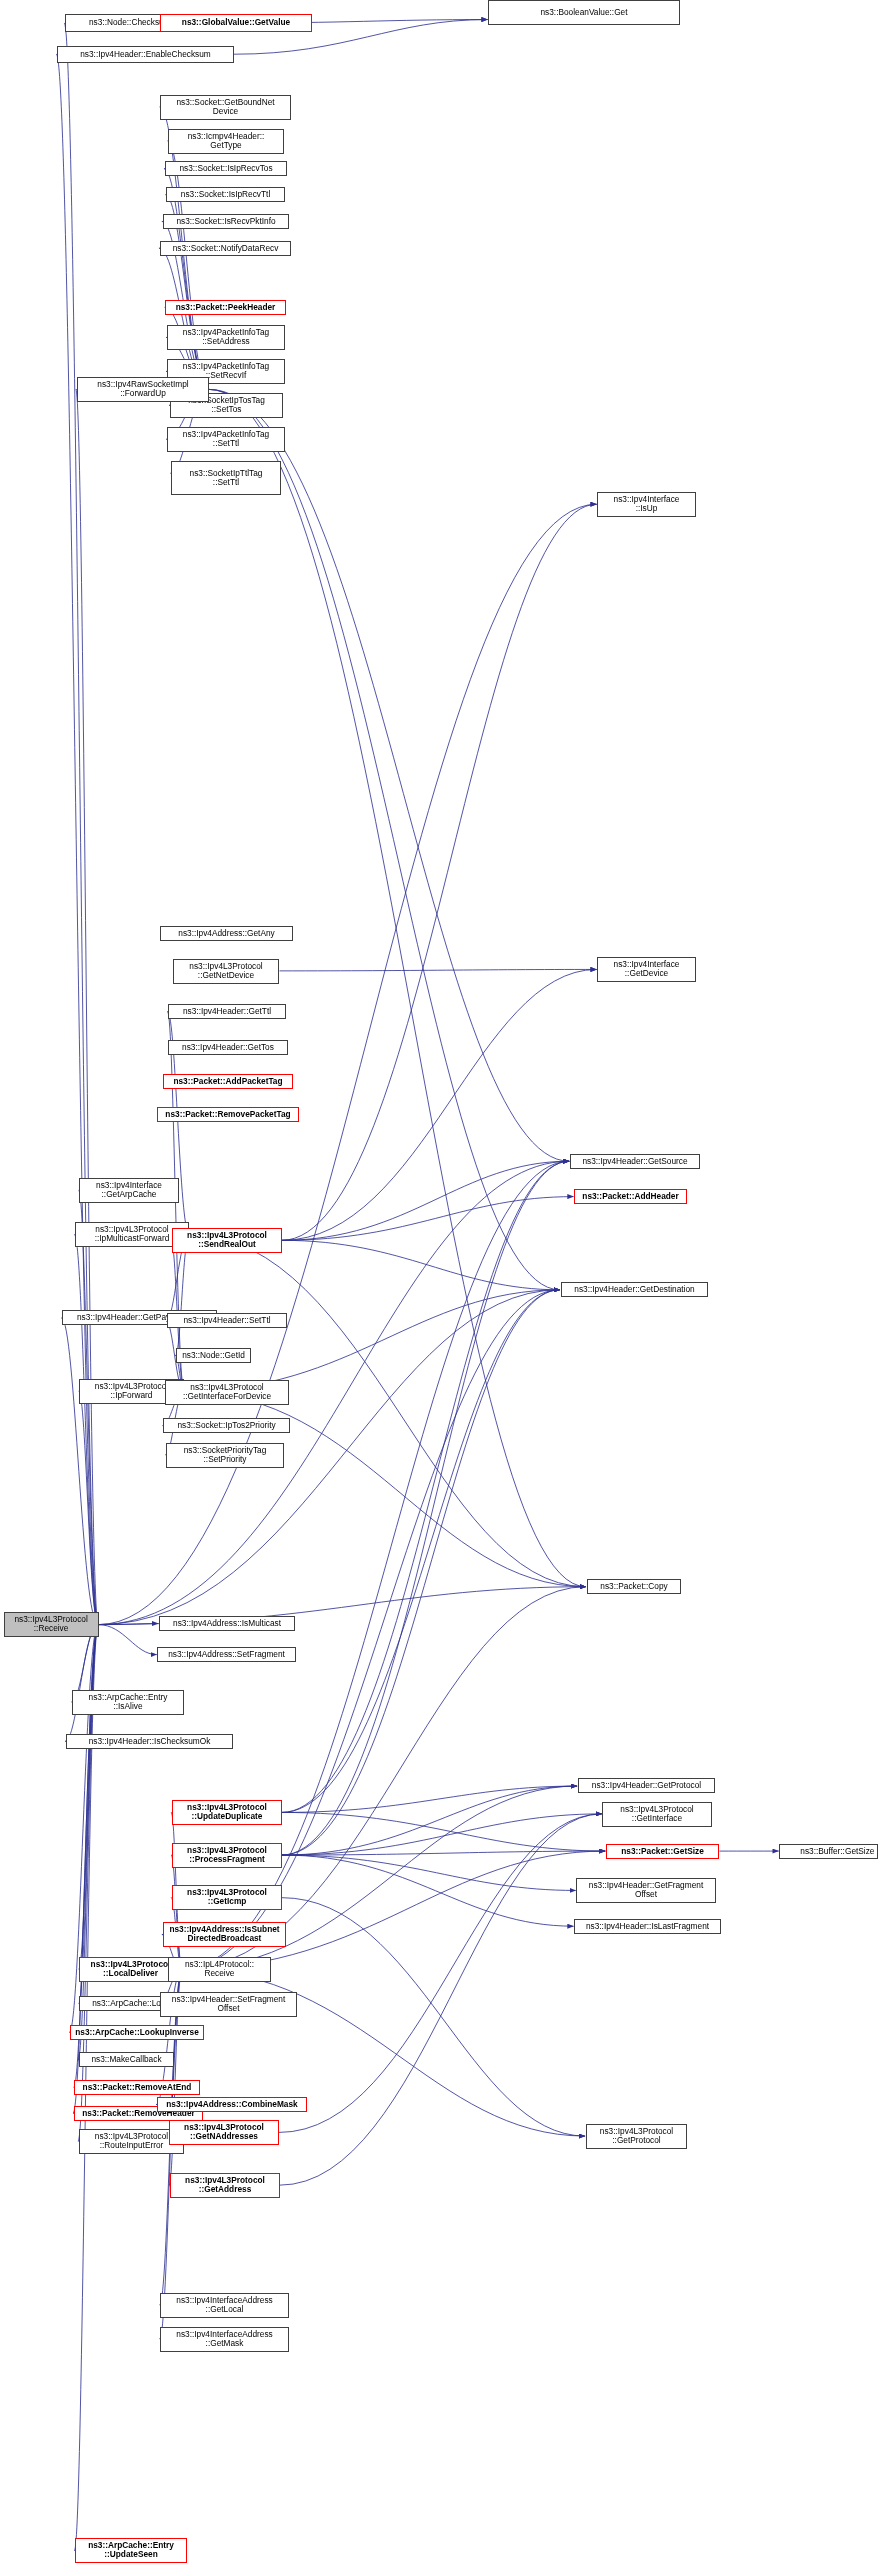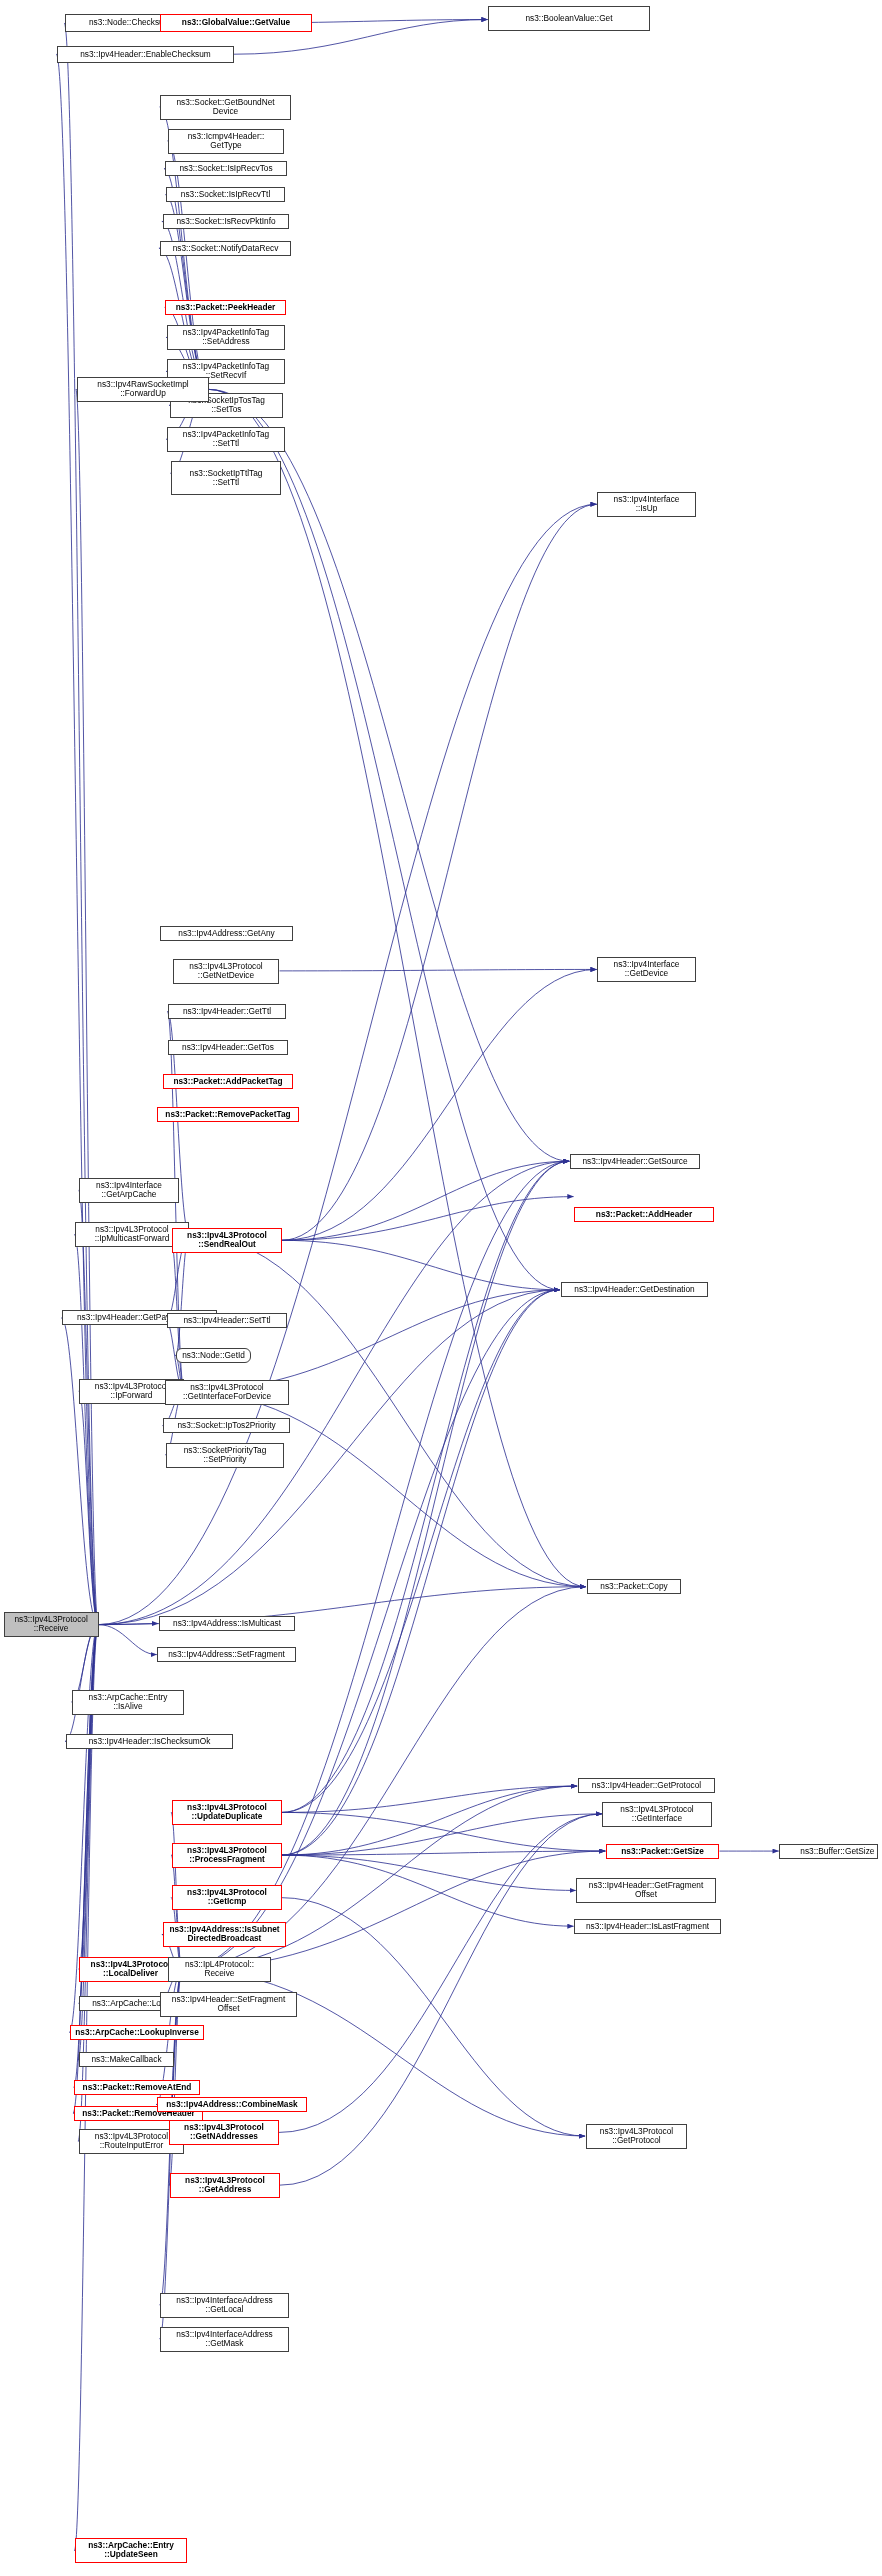--- a/index.html
+++ b/index.html
@@ -112,21 +112,21 @@
         <path d="M390,2568 C563.25,2568 628.7,1785.5 775,1785.5" marker-end="url(#ah)"></path>
         <path d="M390,2568 C569.1,2568 636.76,1607.5 788,1607.5" marker-end="url(#ah)"></path>
         <path d="M390,2568 C589.35,2568 664.6600000000001,2511 833,2511" marker-end="url(#ah)"></path>
         <path d="M390,2627 C579,2627 650.4,2957 810,2957" marker-end="url(#ah)"></path>
         <path d="M996,2562.5 C1032.9,2562.5 1046.84,2562.5 1078,2562.5" marker-end="url(#ah)"></path>
         <path d="M386,2952 C587.15,2952 663.14,2511 833,2511" marker-end="url(#ah)"></path>
         <path d="M387,3025 C587.7,3025 663.52,2511 833,2511" marker-end="url(#ah)"></path>
       </g>
   </svg>
   <div id="node-layer">
-      <div class="node" style="left: 488px; top: 6px; width: 162px; height: 24.6px;">ns3::BooleanValue::Get</div>
+      <div class="node" style="left: 488px; top: 0; width: 192px; height: 24.6px;">ns3::BooleanValue::Get</div>
       <div class="node" style="left: 65px; top: 14.4px; width: 160px; height: 17.3px;">ns3::Node::ChecksumEnabled</div>
       <div class="node red" style="left: 160px; top: 14.4px; width: 152px; height: 17.3px;">ns3::GlobalValue::GetValue</div>
       <div class="node" style="left: 57px; top: 46px; width: 177px; height: 17.3px;">ns3::Ipv4Header::EnableChecksum</div>
       <div class="node" style="left: 160px; top: 95px; width: 131px; height: 24.6px;">ns3::Socket::GetBoundNet
 Device</div>
       <div class="node" style="left: 168px; top: 129px; width: 116px; height: 24.6px;">ns3::Icmpv4Header::
 GetType</div>
       <div class="node" style="left: 165px; top: 161px; width: 122px; height: 15px;">ns3::Socket::IsIpRecvTos</div>
       <div class="node" style="left: 166px; top: 187px; width: 119px; height: 15px;">ns3::Socket::IsIpRecvTtl</div>
       <div class="node" style="left: 163px; top: 214px; width: 126px; height: 15px;">ns3::Socket::IsRecvPktInfo</div>
@@ -149,31 +149,31 @@
       <div class="node" style="left: 160px; top: 926px; width: 133px; height: 15px;">ns3::Ipv4Address::GetAny</div>
       <div class="node" style="left: 173px; top: 959px; width: 106px; height: 24.6px;">ns3::Ipv4L3Protocol
 ::GetNetDevice</div>
       <div class="node" style="left: 168px; top: 1004px; width: 118px; height: 15px;">ns3::Ipv4Header::GetTtl</div>
       <div class="node" style="left: 168px; top: 1040px; width: 120px; height: 15px;">ns3::Ipv4Header::GetTos</div>
       <div class="node red" style="left: 163px; top: 1074px; width: 130px; height: 15px;">ns3::Packet::AddPacketTag</div>
       <div class="node red" style="left: 157px; top: 1107px; width: 142px; height: 15px;">ns3::Packet::RemovePacketTag</div>
       <div class="node" style="left: 597px; top: 957px; width: 99px; height: 24.6px;">ns3::Ipv4Interface
 ::GetDevice</div>
       <div class="node" style="left: 570px; top: 1154px; width: 130px; height: 15px;">ns3::Ipv4Header::GetSource</div>
-      <div class="node red" style="left: 574px; top: 1189px; width: 140px; height: 15px; margin-top: 18px;">ns3::Packet::AddHeader</div>
+      <div class="node red" style="left: 574px; top: 1189px; width: 113px; height: 15px;">ns3::Packet::AddHeader</div>
       <div class="node" style="left: 561px; top: 1282px; width: 147px; height: 15px;">ns3::Ipv4Header::GetDestination</div>
       <div class="node" style="left: 79px; top: 1178px; width: 100px; height: 24.6px;">ns3::Ipv4Interface
 ::GetArpCache</div>
       <div class="node" style="left: 75px; top: 1222px; width: 114px; height: 24.6px;">ns3::Ipv4L3Protocol
 ::IpMulticastForward</div>
       <div class="node red" style="left: 172px; top: 1228px; width: 110px; height: 24.6px;">ns3::Ipv4L3Protocol
 ::SendRealOut</div>
       <div class="node" style="left: 62px; top: 1310px; width: 155px; height: 15px;">ns3::Ipv4Header::GetPayloadSize</div>
       <div class="node" style="left: 167px; top: 1313px; width: 120px; height: 15px;">ns3::Ipv4Header::SetTtl</div>
-      <div class="node" style="left: 176px; top: 1348px; width: 75px; height: 15px; border-radius: 6px;">ns3::Node::GetId</div>
+      <div class="node" style="left: 176px; top: 1348px; width: 75px; height: 15px;">ns3::Node::GetId</div>
       <div class="node" style="left: 79px; top: 1379px; width: 105px; height: 24.6px;">ns3::Ipv4L3Protocol
 ::IpForward</div>
       <div class="node" style="left: 165px; top: 1380px; width: 124px; height: 24.6px;">ns3::Ipv4L3Protocol
 ::GetInterfaceForDevice</div>
       <div class="node" style="left: 163px; top: 1418px; width: 127px; height: 15px;">ns3::Socket::IpTos2Priority</div>
       <div class="node" style="left: 166px; top: 1443px; width: 118px; height: 24.6px;">ns3::SocketPriorityTag
 ::SetPriority</div>
       <div class="node" style="left: 587px; top: 1579px; width: 94px; height: 15px;">ns3::Packet::Copy</div>
       <div class="node root" style="left: 3.6px; top: 1612px; width: 95px; height: 24.6px;">ns3::Ipv4L3Protocol
 ::Receive</div>

